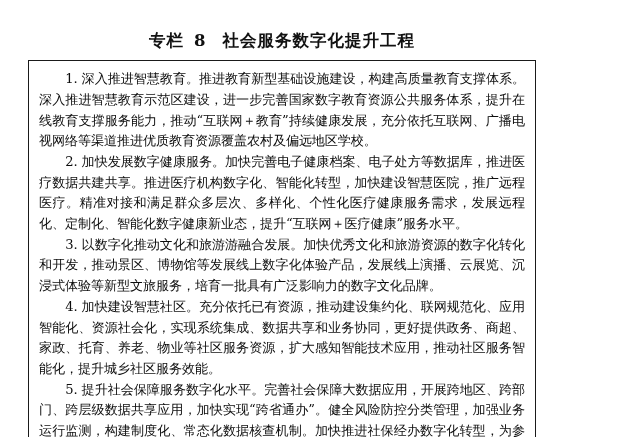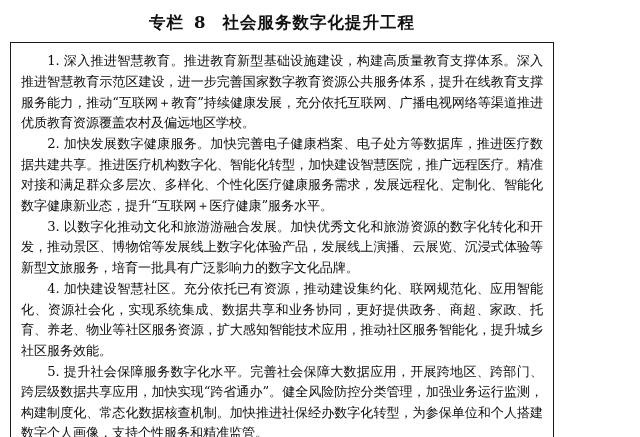--- a/index.html
+++ b/index.html
@@ -12,21 +12,21 @@
     height: 437px;
     overflow: hidden;
     font-family: "DejaVu Serif", "Liberation Serif", serif;
   }
   .page {
     position: relative;
     width: 564px;
     height: 437px;
     box-sizing: border-box;
     background: #ffffff;
-    padding: 0;
+    padding: 18px;
   }
   .title {
     text-align: center;
     font-family: "DejaVu Serif", "Liberation Serif", serif;
     font-weight: bold;
     font-size: 16.5px;
     letter-spacing: 1px;
     color: #111111;
     padding-top: 12px;
     padding-bottom: 9px;

